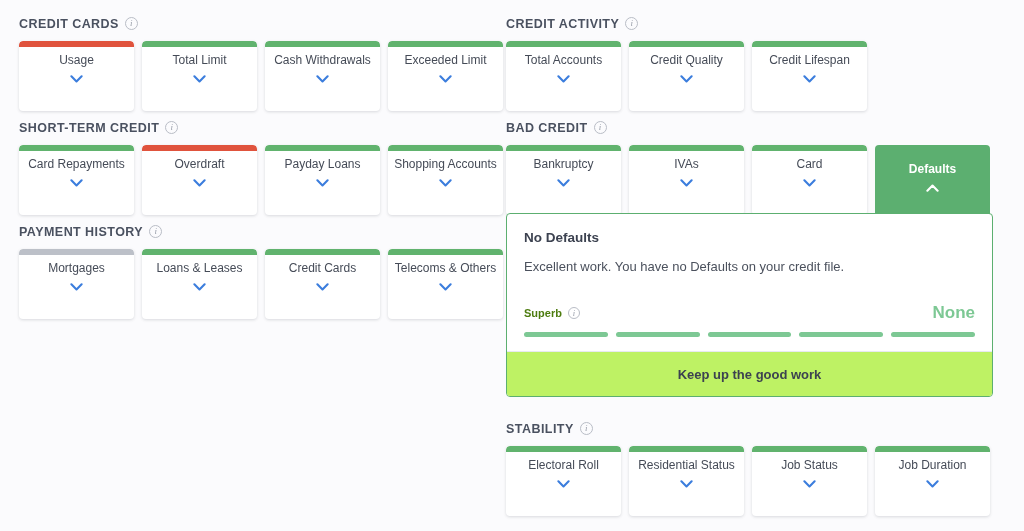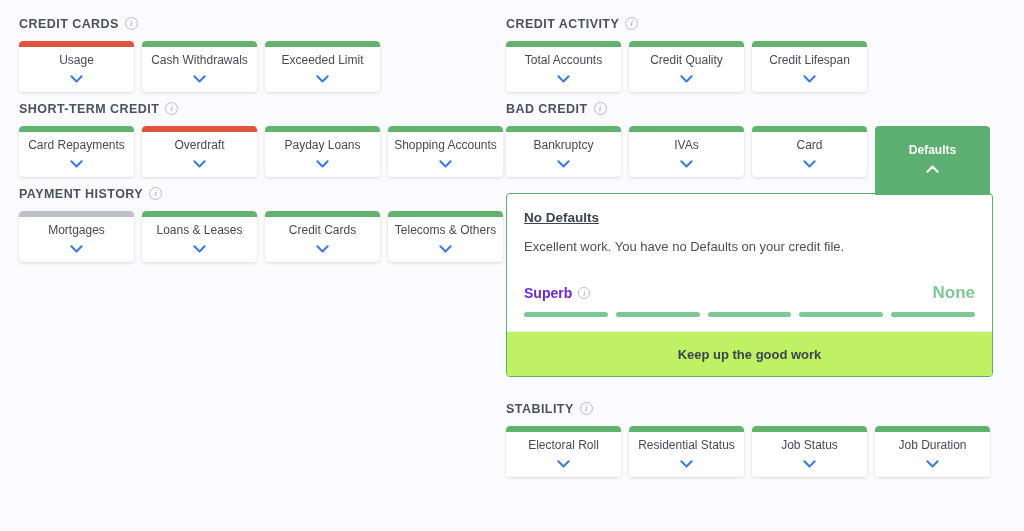--- a/index.html
+++ b/index.html
@@ -38,21 +38,21 @@
   .info-icon.sm {
     width: 12px; height: 12px; flex: 0 0 12px;
     line-height: 10px; font-size: 8.5px;
   }
 
   
   .cards { display: flex; gap: 8px; }
   .card {
     position: relative;
     width: 115px; flex: 0 0 115px;
-    height: 51px;
+    height: 70px;
     background: #ffffff;
     border-radius: 4px;
     box-shadow: 0 1px 3px rgba(60,64,80,.18);
     display: flex; flex-direction: column;
     align-items: center; justify-content: flex-start;
     padding-top: 12px;
     overflow: hidden;
   }
   .card .bar {
     position: absolute; top: 0; left: 0; right: 0;
@@ -93,32 +93,31 @@
     border: 1.5px solid #5caf70;
     border-radius: 4px;
     background: #ffffff;
     overflow: hidden;
     z-index: 2;
   }
   .detail-body { padding: 16px 17px 14px 17px; }
   .detail-title {
     font-size: 13.5px; font-weight: bold; color: #3c4250;
     margin-bottom: 13px;
-    text-decoration: underline;
   }
   .detail-text {
     font-size: 13px; color: #4b515d; line-height: 18px;
   }
   .rating-row {
     display: flex; align-items: center; justify-content: space-between;
     margin-top: 27px; margin-bottom: 9px;
   }
   .rating-left { display: flex; align-items: center; gap: 6px; }
   .rating-label {
-    font-size: 14px; font-weight: bold; color: #6d28d9;
+    font-size: 11px; font-weight: bold; color: #4d7c0f;
   }
   .rating-value {
     font-size: 17px; font-weight: bold; color: #7dc894;
   }
   .meter { display: flex; gap: 8px; }
   .meter-seg {
     flex: 1 1 0; height: 5px; border-radius: 3px;
     background: #7dc894;
   }
   .detail-footer {
@@ -138,20 +137,29 @@
   <div class="col" id="left-col">
       <div class="section">
         <div class="section-head">
           <span class="section-title">CREDIT CARDS</span>
           <span class="info-icon ">i</span>
         </div>
         <div class="cards">
           <div class="card">
             <span class="bar bad"></span>
             <span class="label">Usage</span>
+            <span class="chev">
+              <svg viewBox="0 0 16 10" width="13" height="8">
+                <path d="M1.6 1.6 L8 8 L14.4 1.6" fill="none" stroke="currentColor" stroke-width="2.6" stroke-linecap="round" stroke-linejoin="round"></path>
+              </svg>
+            </span>
+          </div>
+          <div class="card">
+            <span class="bar good"></span>
+            <span class="label">Total Limit</span>
             <span class="chev">
               <svg viewBox="0 0 16 10" width="13" height="8">
                 <path d="M1.6 1.6 L8 8 L14.4 1.6" fill="none" stroke="currentColor" stroke-width="2.6" stroke-linecap="round" stroke-linejoin="round"></path>
               </svg>
             </span>
           </div>
           <div class="card">
             <span class="bar good"></span>
             <span class="label">Cash Withdrawals</span>
             <span class="chev">

